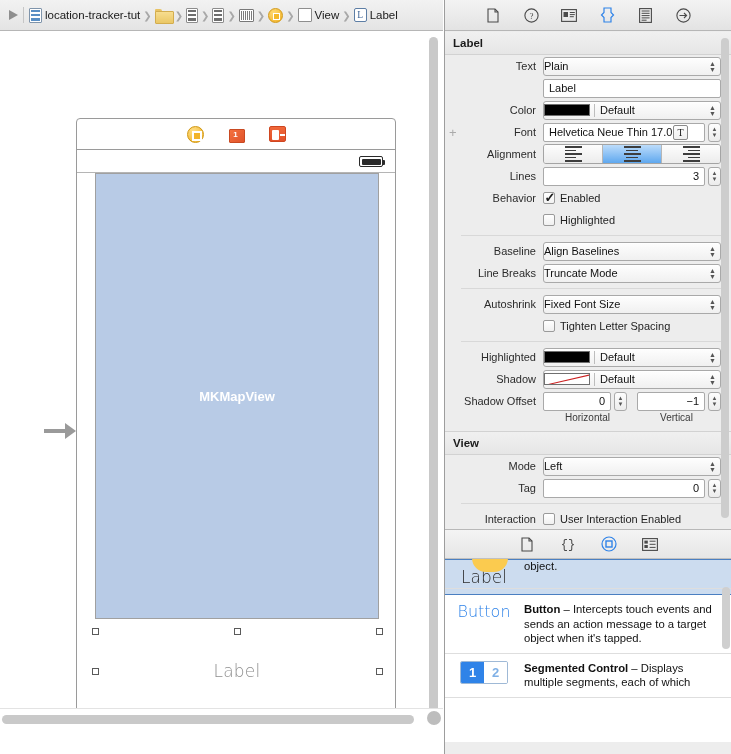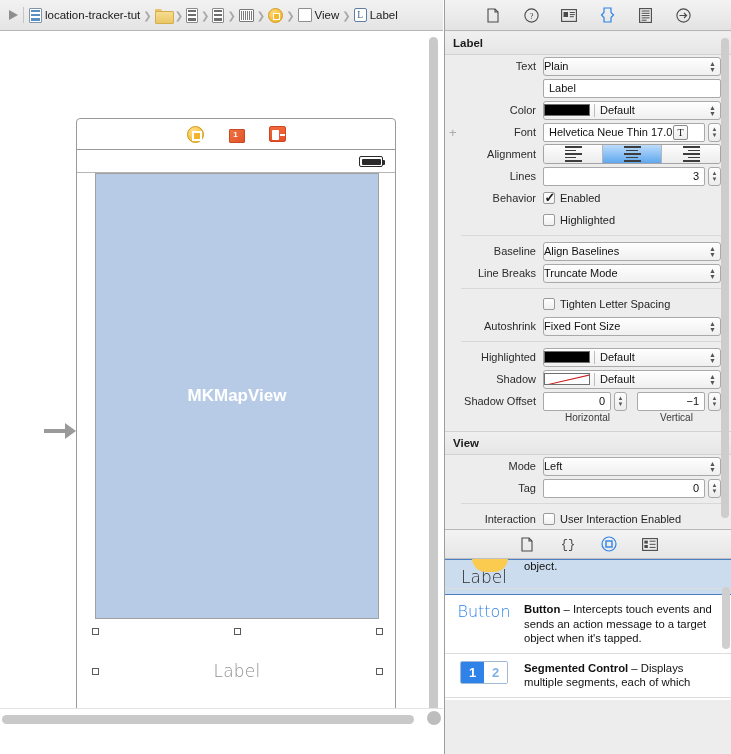--- a/index.html
+++ b/index.html
@@ -186,21 +186,21 @@
     content:""; position:absolute; right:-3px; top:3px; width:2px; height:5px;
     background:#2a2a2a; border-radius:0 1px 1px 0;
   }
 
   .mapview {
     position: absolute; left: 18px; top: 54px; width: 284px; height: 446px;
     background: #b8cbe6; border: 1px solid #a0a0a0;
     display: flex; align-items: center; justify-content: center;
   }
   .mapview-caption {
-    color: #ffffff; font-size: 17px; font-weight: bold;
+    color: #ffffff; font-size: 13px; font-weight: bold;
   }
 
   .label-sel {
     position: absolute; left: 18px; top: 512px; width: 284px; height: 80px;
     display:flex; align-items:center; justify-content:center;
   }
   .label-text {
     font-size: 17px; color: #8e8e8e; font-family: "DejaVu Sans", sans-serif;
     font-weight: 300; letter-spacing: 0.2px;
   }
@@ -350,21 +350,21 @@
   .lib-toolbar {
     position: absolute; left: 0; top: 529px; width: 287px; height: 30px;
     background: linear-gradient(to bottom,#f4f4f4,#e6e6e6);
     border-top: 1px solid #b8b8b8; border-bottom: 1px solid #c0c0c0;
     display: flex; align-items: center; justify-content: center; gap: 23px;
   }
   .lib-icon { width: 18px; height: 18px; display:flex; align-items:center; justify-content:center; color:#4a4a4a; }
   .lib-icon.sel { color: #2f83e8; }
 
   .lib-list {
-    position: absolute; left: 0; top: 559px; width: 287px; height: 141px;
+    position: absolute; left: 0; top: 559px; width: 287px; height: 183px;
     background: #fff; overflow: hidden;
   }
   .lib-scroll {
     position: absolute; right: 2px; top: 28px; width: 8px; height: 62px;
     background: #cfcfcf; border-radius: 4px;
   }
   .lib-item {
     display: flex; align-items: flex-start; padding: 7px 12px 7px 8px;
     border-bottom: 1px solid #dedede; gap: 9px;
   }
@@ -676,38 +676,38 @@
                 <span>▲</span>
                 <span>▼</span>
               </span>
           </div>
         </div>
       </div>
 
       <div class="divider"></div>
 
       <div class="row">
-        <div class="lbl"></div>
-        <div class="ctl">
-          <div class="checkrow">
-            <span class="cbox"></span>
-            <span class="ck-label">Tighten Letter Spacing</span>
-          </div>
-        </div>
-      </div>
-
-      <div class="row">
         <div class="lbl">Autoshrink</div>
         <div class="ctl">
           <div class="popup">
             <span>Fixed Font Size</span>
             <span class="arrows">
                 <span>▲</span>
                 <span>▼</span>
               </span>
+          </div>
+        </div>
+      </div>
+
+      <div class="row">
+        <div class="lbl"></div>
+        <div class="ctl">
+          <div class="checkrow">
+            <span class="cbox"></span>
+            <span class="ck-label">Tighten Letter Spacing</span>
           </div>
         </div>
       </div>
 
       <div class="divider"></div>
 
       <div class="row">
         <div class="lbl">Highlighted</div>
         <div class="ctl">
           <div class="popup">

